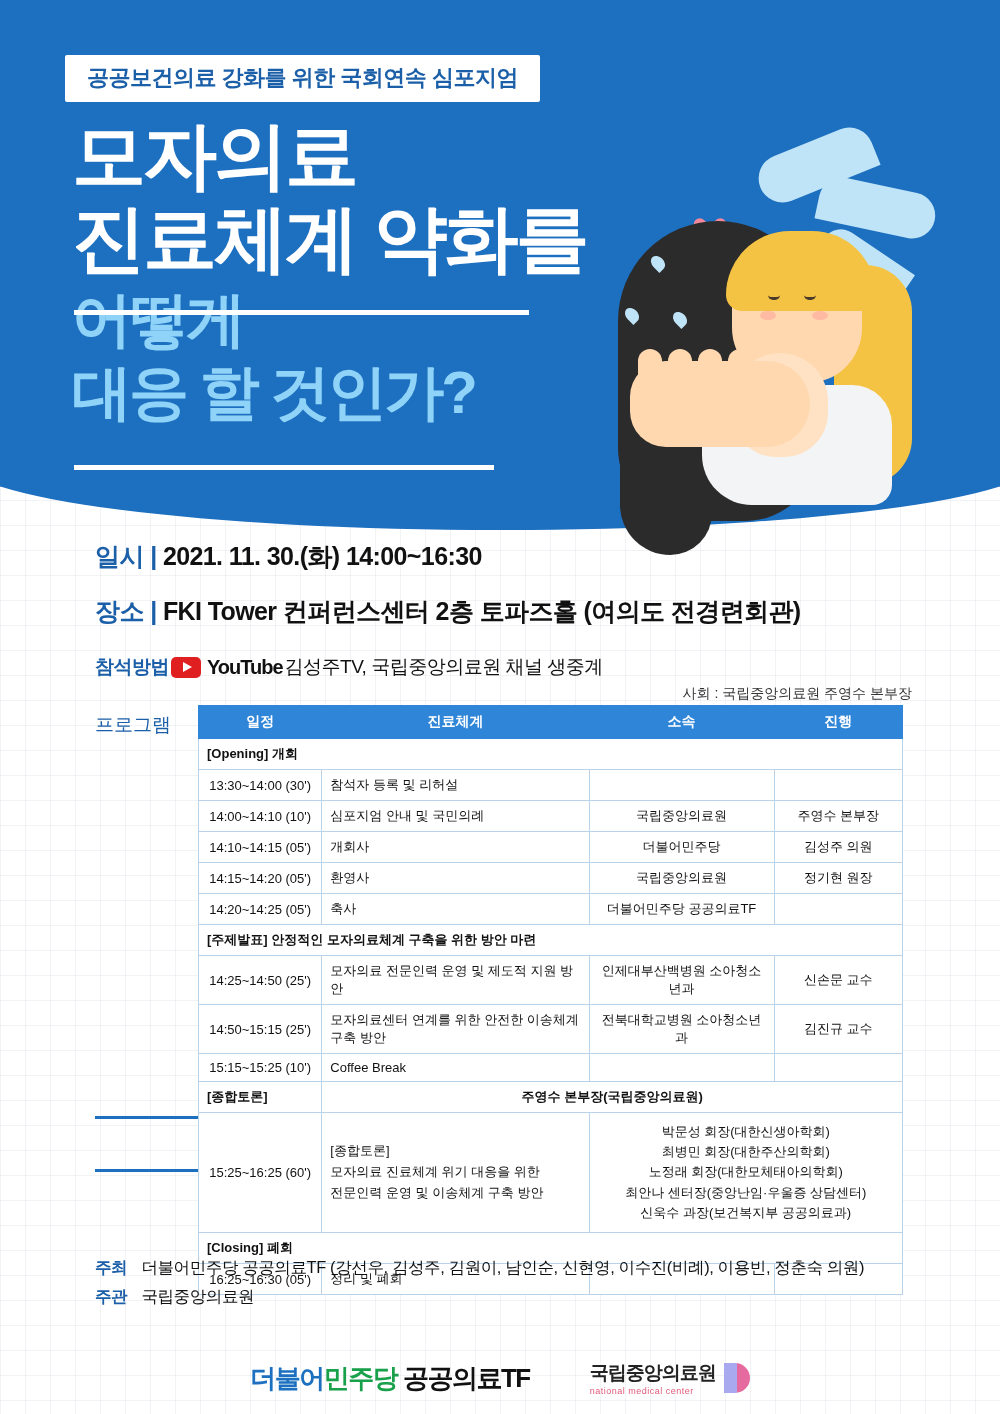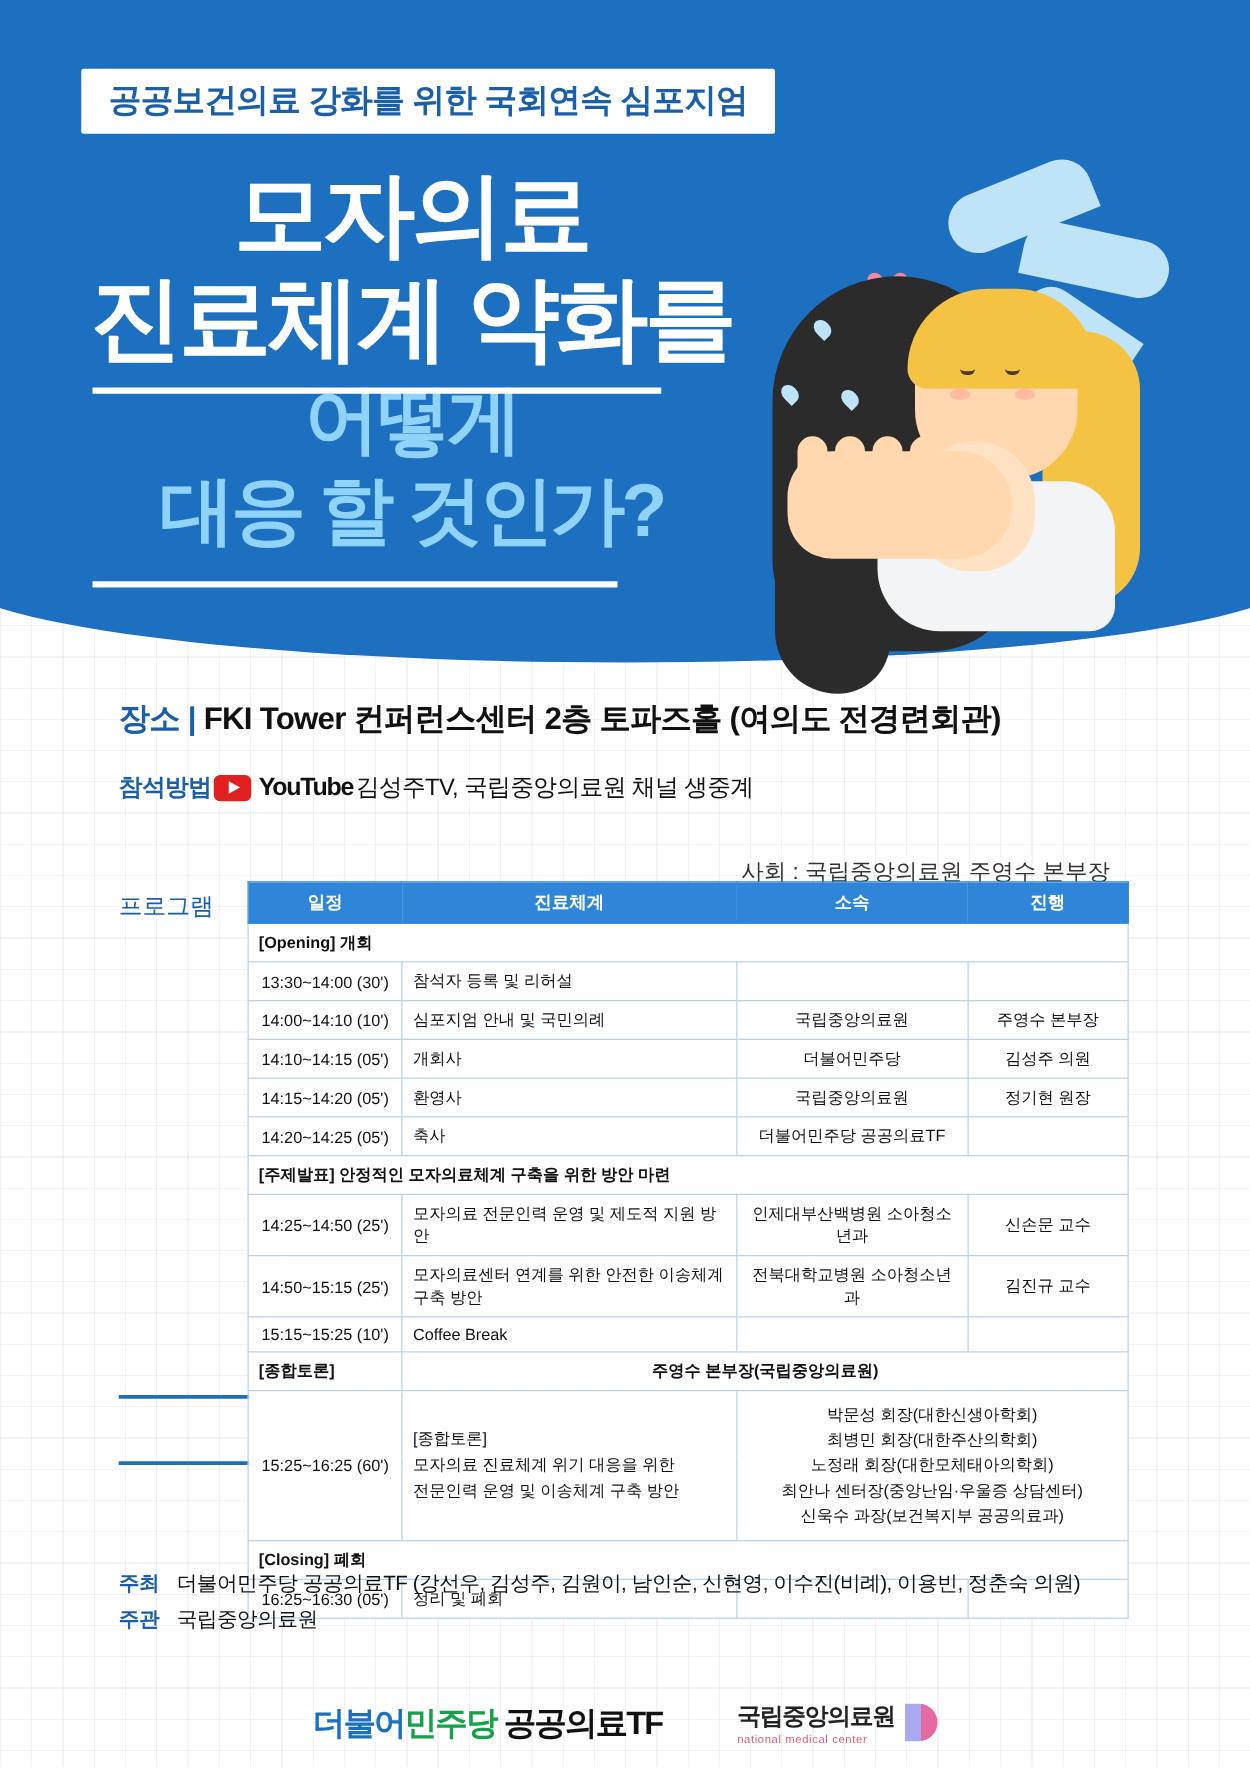--- a/index.html
+++ b/index.html
@@ -25,27 +25,27 @@
     left: -40px; right: -40px; top: -60px;
     height: 590px;
     background: #1d6fc0;
     border-radius: 0 0 50% 50% / 0 0 70px 70px;
   }
 
   .ribbon {
     position: absolute; left: 65px; top: 55px;
     background: #ffffff;
     color: #1b5fa8;
-    font-size: 26px; font-weight: bold;
+    font-size: 22px; font-weight: bold;
     padding: 8px 22px 9px 22px;
     letter-spacing: -0.5px;
     border-radius: 2px;
   }
 
-  .title-block { position: absolute; left: 72px; top: 131px; text-align: center; }
+  .title-block { position: absolute; left: 72px; top: 115px; }
   .t1 {
     font-size: 74px; font-weight: bold; color: #ffffff;
     letter-spacing: -3px; line-height: 1.12;
   }
   .t2 {
     font-size: 60px; font-weight: bold; color: #8fd3f8;
     letter-spacing: -3px; line-height: 1.15;
     margin-top: 4px;
   }
   .underline {
@@ -155,22 +155,22 @@
     display: inline-flex; align-items: center; justify-content: center;
   }
   .yt-badge i {
     width: 0; height: 0; border-left: 9px solid #fff;
     border-top: 5.5px solid transparent; border-bottom: 5.5px solid transparent;
     margin-left: 2px;
   }
   .yt-word { font-size: 20px; font-weight: bold; color: #111; letter-spacing: -1px; }
 
   .host-note {
-    position: absolute; right: 112px; top: 145px;
-    font-size: 18px; color: #333;
+    position: absolute; right: 88px; top: 145px;
+    font-size: 14px; color: #333;
   }
 
   
   .prog-label {
     position: absolute; left: 95px; top: 172px;
     font-size: 19px; font-weight: normal; color: #1b5fa8;
   }
   table.prog {
     position: absolute; left: 198px; top: 165px;
     width: 705px;
@@ -260,20 +260,26 @@
     <div class="finger f2"></div>
     <div class="finger f3"></div>
     <div class="finger f4"></div>
     <div class="drop d1"></div>
     <div class="drop d2"></div>
     <div class="drop d3"></div>
   </div>
 
   <div class="info">
 
+    <div class="info-row" style="margin-bottom:4px;">
+      <span class="when-line when">
+        <span class="lbl">일시 |</span>
+        <span>2021. 11. 30.(화) 14:00~16:30</span>
+      </span>
+    </div>
     <div class="when-underline" style="top:576px; width:450px;"></div>
 
     <div class="info-row" style="margin-top:18px;">
       <span class="where-line where">
         <span class="lbl">장소 |</span>
         <span>FKI Tower 컨퍼런스센터 2층 토파즈홀 (여의도 전경련회관)</span>
       </span>
     </div>
     <div class="when-underline" style="top:629px; width:714px;"></div>
 

